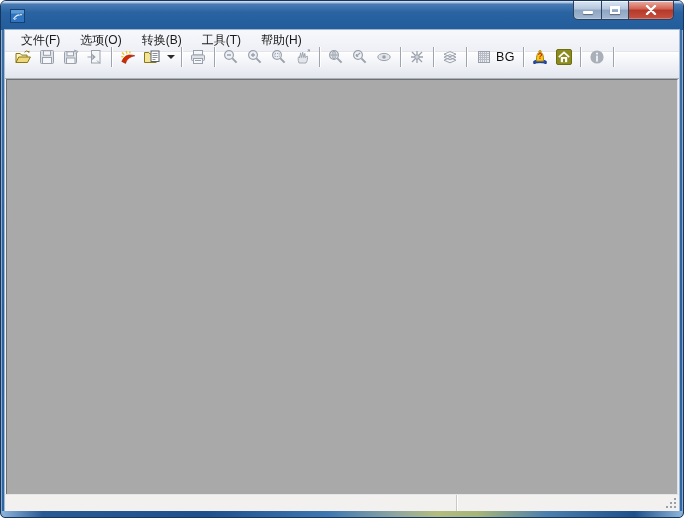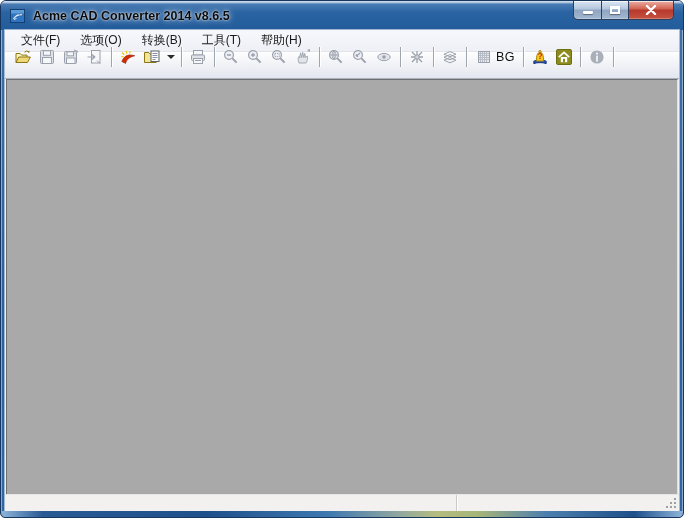--- a/index.html
+++ b/index.html
@@ -104,21 +104,20 @@
 <div class="window">
 
   <div class="titlebar">
     <svg class="app-icon" viewBox="0 0 18 18">
       <rect x="1.5" y="2.5" width="14" height="13" fill="#2f74c0" stroke="#16406f"></rect>
       <rect x="2" y="3" width="13" height="3.5" fill="#5b9bd8"></rect>
       <path d="M4.5 12 Q8.5 6.5 12.5 8.5" stroke="#eaf2fb" stroke-width="1.2" fill="none"></path>
       <circle cx="12" cy="7.5" r="1.3" fill="#dce9f7" stroke="#16406f" stroke-width=".5"></circle>
       <path d="M5 12.5 l2.5 -1" stroke="#ffffff" stroke-width=".8"></path>
     </svg>
-    <div class="title-text">Acme CAD Converter 2014 v8.6.5</div>
     <div class="win-controls">
       <div class="wbtn min">
           <div class="glyph-min"></div>
         </div>
       <div class="wbtn max">
           <div class="glyph-max"></div>
         </div>
       <div class="wbtn close">
         <svg width="12" height="10" viewBox="0 0 12 10">
           <path d="M2 1 L10 9 M10 1 L2 9" stroke="#fff" stroke-width="2.4" stroke-linecap="round"></path>

